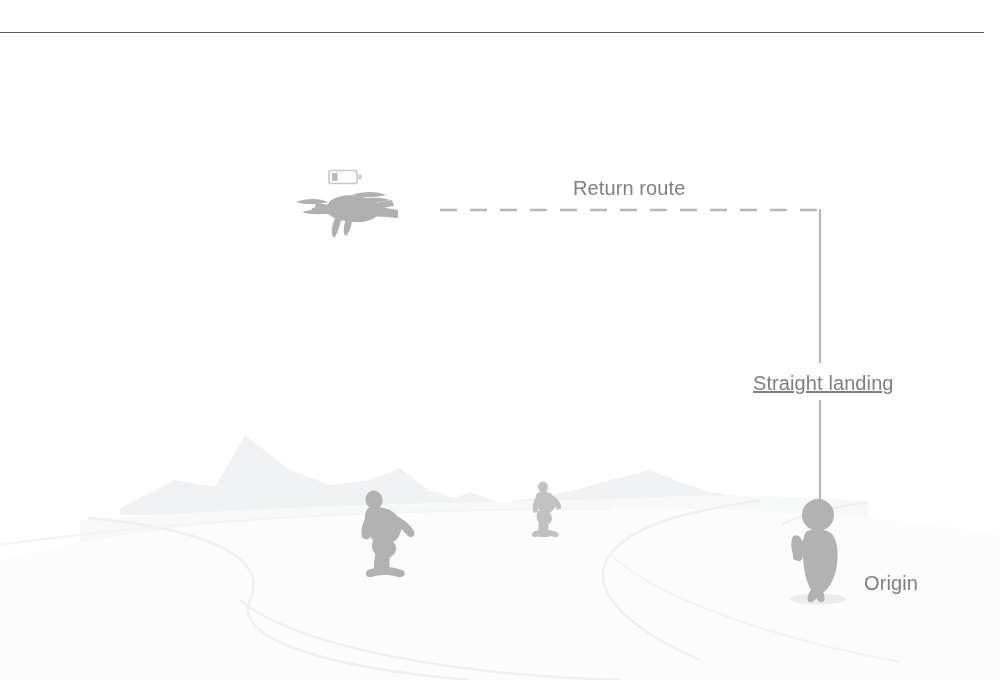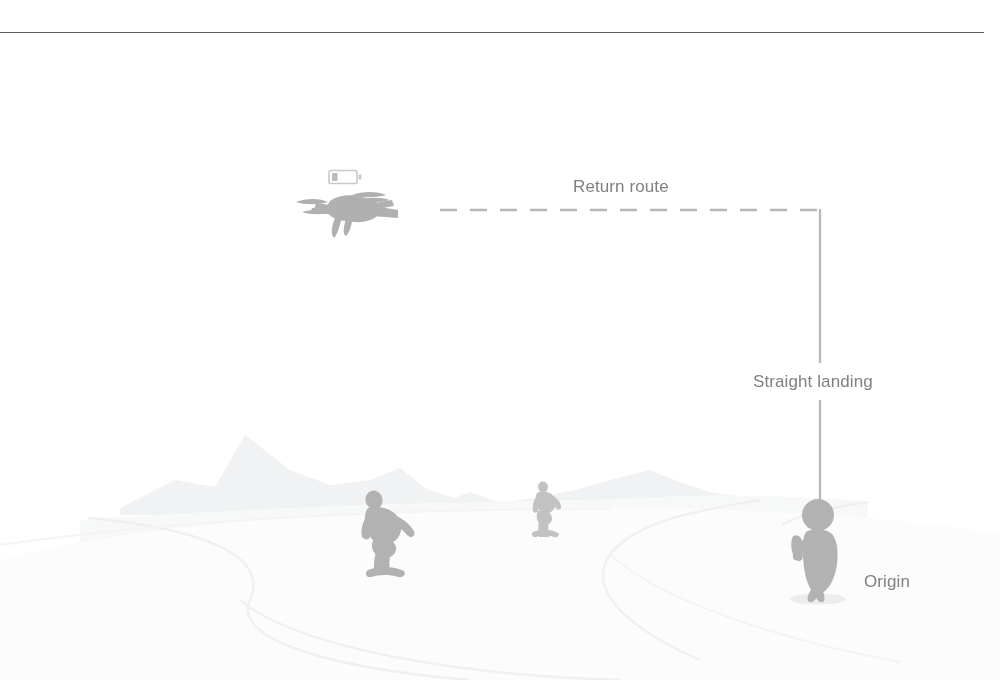--- a/index.html
+++ b/index.html
@@ -30,32 +30,33 @@
   .scene {
     position: absolute;
     left: 0;
     top: 0;
     width: 1000px;
     height: 680px;
     display: block;
   }
   .label {
     position: absolute;
-    font-size: 17px;
+    font-size: 20px;
     color: #808083;
     white-space: nowrap;
     letter-spacing: 0.1px;
   }
   .label-return {
     left: 573px;
     top: 177px;
   }
   .label-landing {
     left: 753px;
     top: 372px;
+    text-decoration: underline;
   }
   .label-origin {
     left: 864px;
     top: 572px;
     text-align: right;
   }
 </style>
 </head>
 <body>
 

